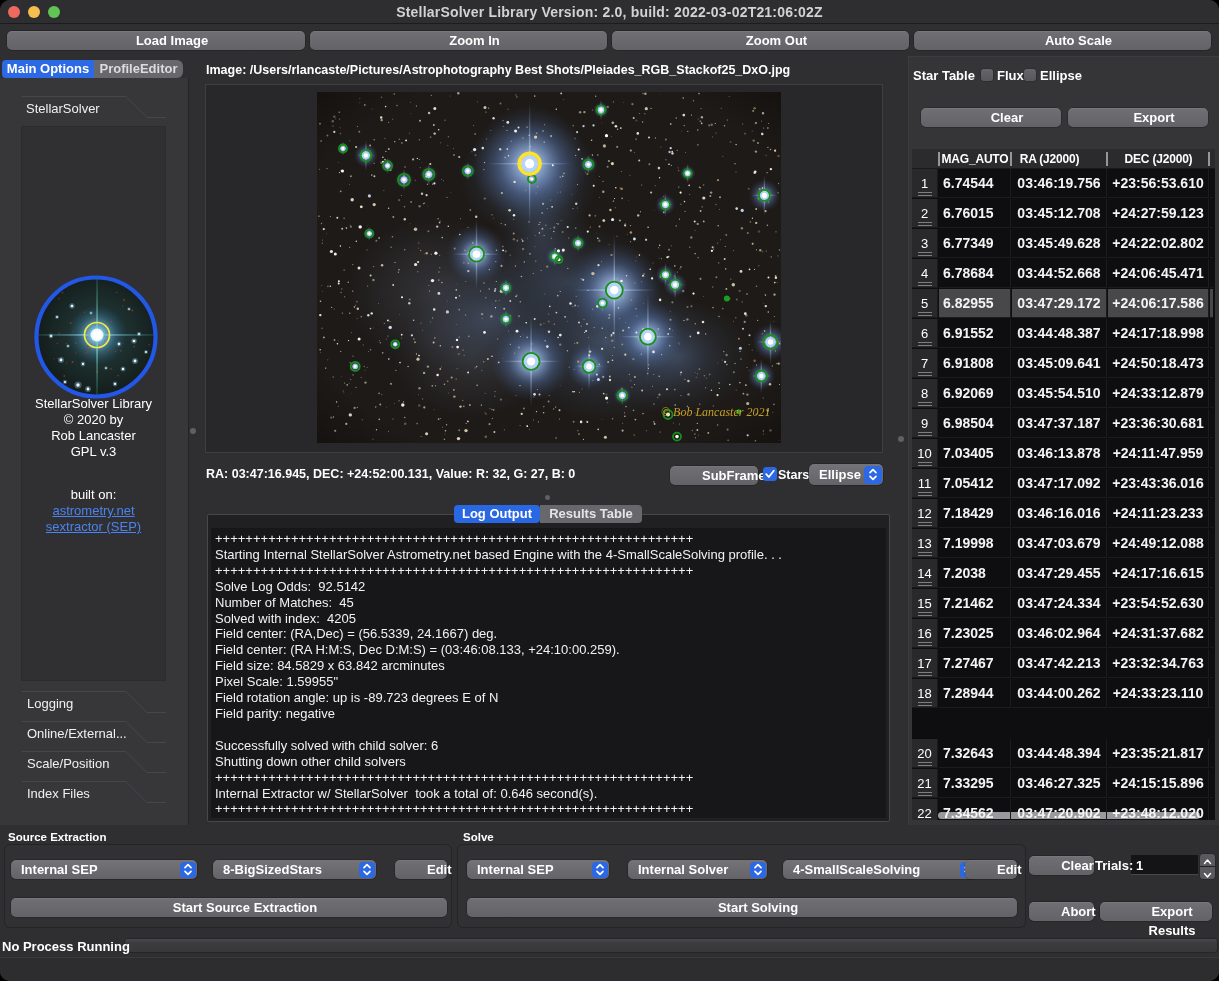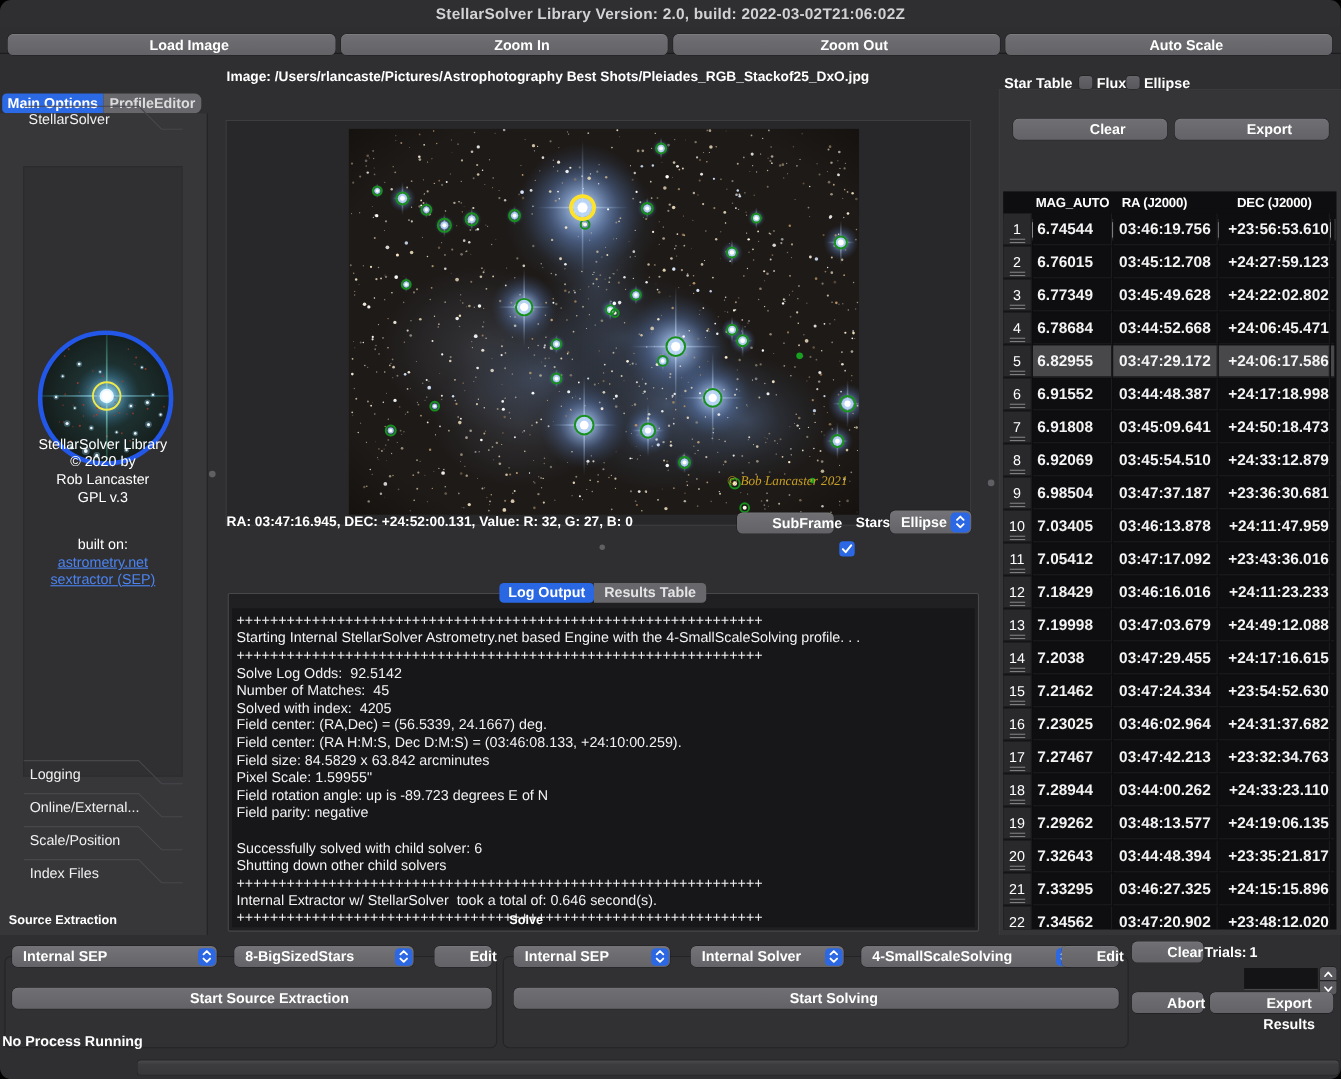--- a/index.html
+++ b/index.html
@@ -1,32 +1,32 @@
 <!DOCTYPE html>
 <html><head><meta charset="utf-8"><style>
 * { margin:0; padding:0; box-sizing:border-box; }
 body { width:1219px; height:981px; background:#000; font-family:"Liberation Sans",sans-serif; overflow:hidden; position:relative; }
 #win { position:absolute; inset:0; border-radius:10px; overflow:hidden; background:#2f2f31; }
-.abs { position:absolute;margin-top:25px; }
+.abs { position:absolute; }
 .btn { position:absolute; background:linear-gradient(#707074,#636367); border-radius:5px; color:#fff; font-weight:bold; text-align:center; box-shadow:0 0 0 0.5px rgba(0,0,0,0.35), inset 0 0.5px 0 rgba(255,255,255,0.12);padding-left:32px; }
 .combo { position:absolute; background:linear-gradient(#747478,#646468); border-radius:5px; color:#fff; font-weight:bold; font-size:13px; box-shadow:0 0 0 0.5px rgba(0,0,0,0.35); }
 .combo span { position:absolute; left:10px; top:0; }
 .cbtn { position:absolute; right:1.5px; top:1.5px; background:#2d68e4; border-radius:4px; display:flex; align-items:center; justify-content:center; }
 .check { position:absolute; width:12px; height:12px; border-radius:3px; background:linear-gradient(#66666a,#58585c); box-shadow:0 0 0 0.5px rgba(0,0,0,0.3); }
 .lbl { position:absolute; color:#fff; font-weight:bold; font-size:13px; white-space:nowrap; }
 .stab { position:absolute; }
 .stabtxt { position:absolute; color:#f0f0f0; font-size:13px; white-space:nowrap; }
 .trow { position:absolute; left:0; width:100%; height:29px; }
 .tnum { position:absolute; left:0; top:0; width:26px; height:29px; background:#29292c; color:#fff; font-size:13px; text-align:center; line-height:29px; border-right:1px solid #1a1a1c; border-bottom:1px solid #1a1a1c; }
 .grip { position:absolute; left:6px; bottom:-1px; width:14px; }
 .grip i { display:block; height:1px; background:#7e7e82; margin-bottom:2px; }
 .tc { position:absolute; top:0; height:29px; background:#0e0e10; color:#f4f4f4; font-size:14px; font-weight:bold; line-height:29px; border-bottom:1px solid #1c1c1e; }
 .c1 { left:27px; width:72px; padding-left:4px; border-right:1px solid #1c1c1e; }
 .c2 { left:100px; width:95px; text-align:center; border-right:1px solid #1c1c1e; }
-.c3 { left:196px; width:101px; text-align:right; border-right:1px solid #1c1c1e; }
+.c3 { left:196px; width:101px; text-align:center; border-right:1px solid #1c1c1e; }
 .c4 { left:298px; width:3px; }
 .hl { background:#48484b !important; }
 .last { background:transparent !important; z-index:3; }
 .trow { z-index:auto; }
 .dot { position:absolute; width:6px; height:6px; border-radius:3px; background:#606064; }
 </style></head><body>
 <div id="win">
 
 <div class="abs" style="left:0;top:0;width:1219px;height:24px;background:#2e2e30;border-bottom:1px solid #1c1c1e"></div>
 <div class="abs" style="left:8px;top:6px;width:12px;height:12px;border-radius:6px;background:#ed6a5e"></div>
@@ -1905,30 +1905,20 @@
       <div class="trow" style="top:530px">
 <div class="tnum">18<div class="grip">
             <i></i>
             <i></i>
           </div></div>
 <div class="tc c1">7.28944</div>
         <div class="tc c2">03:44:00.262</div>
         <div class="tc c3">+24:33:23.110</div>
         <div class="tc c4"></div>
 </div>
-      <div class="trow" style="top:560px">
-<div class="tnum">19<div class="grip">
-            <i></i>
-            <i></i>
-          </div></div>
-<div class="tc c1">7.29262</div>
-        <div class="tc c2">03:48:13.577</div>
-        <div class="tc c3">+24:19:06.135</div>
-        <div class="tc c4"></div>
-</div>
       <div class="trow" style="top:590px">
 <div class="tnum">20<div class="grip">
             <i></i>
             <i></i>
           </div></div>
 <div class="tc c1">7.32643</div>
         <div class="tc c2">03:44:48.394</div>
         <div class="tc c3">+23:35:21.817</div>
         <div class="tc c4"></div>
 </div>

